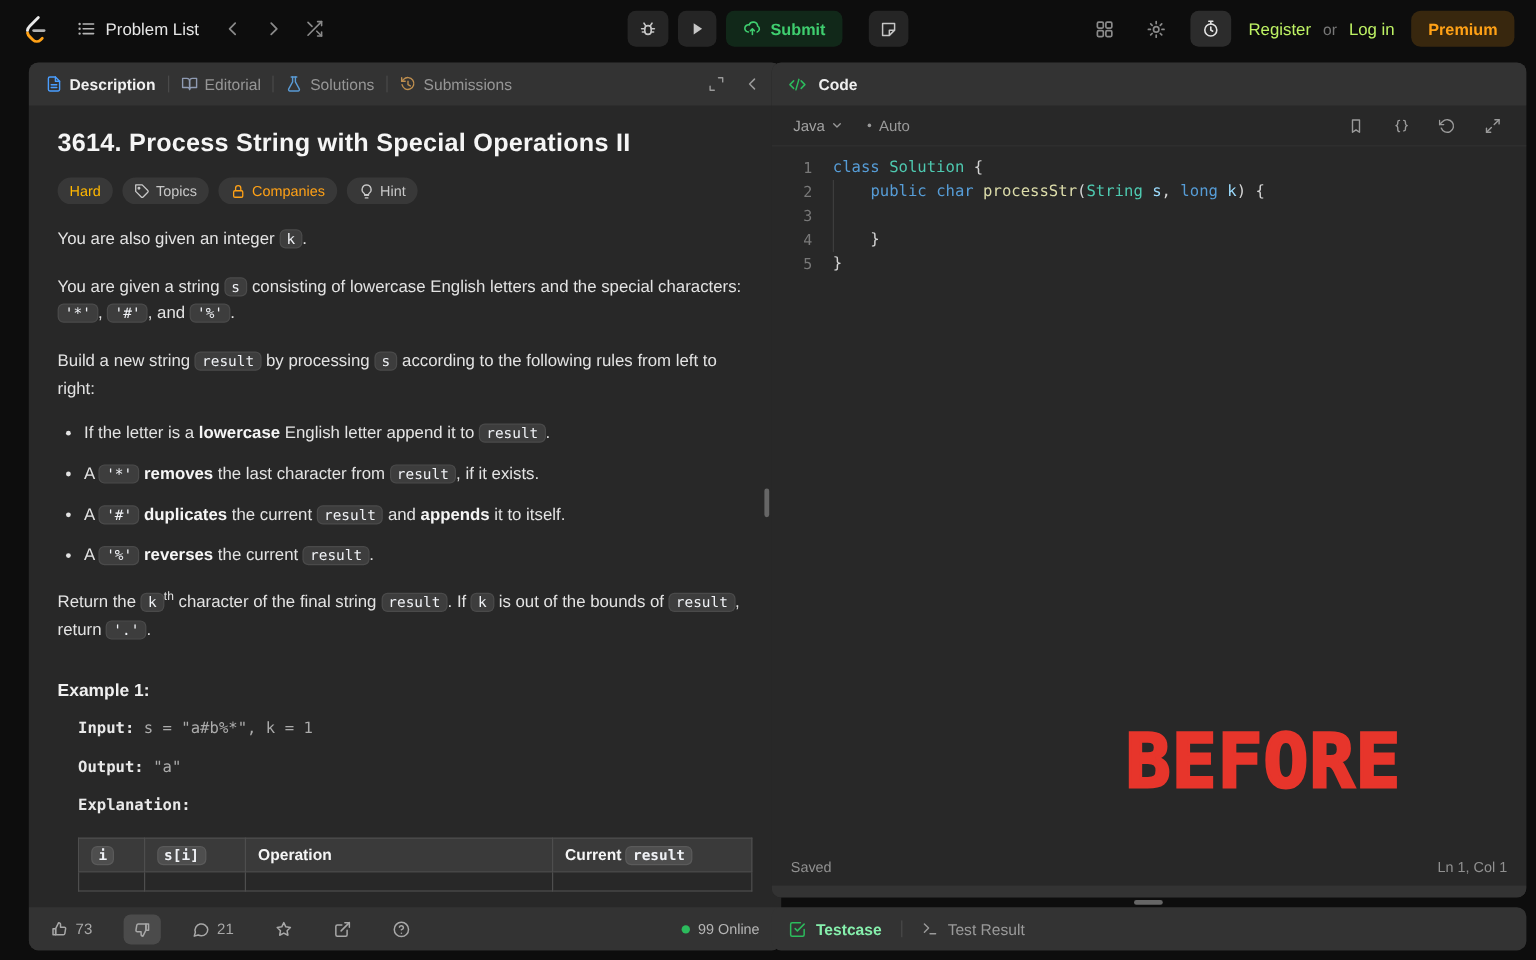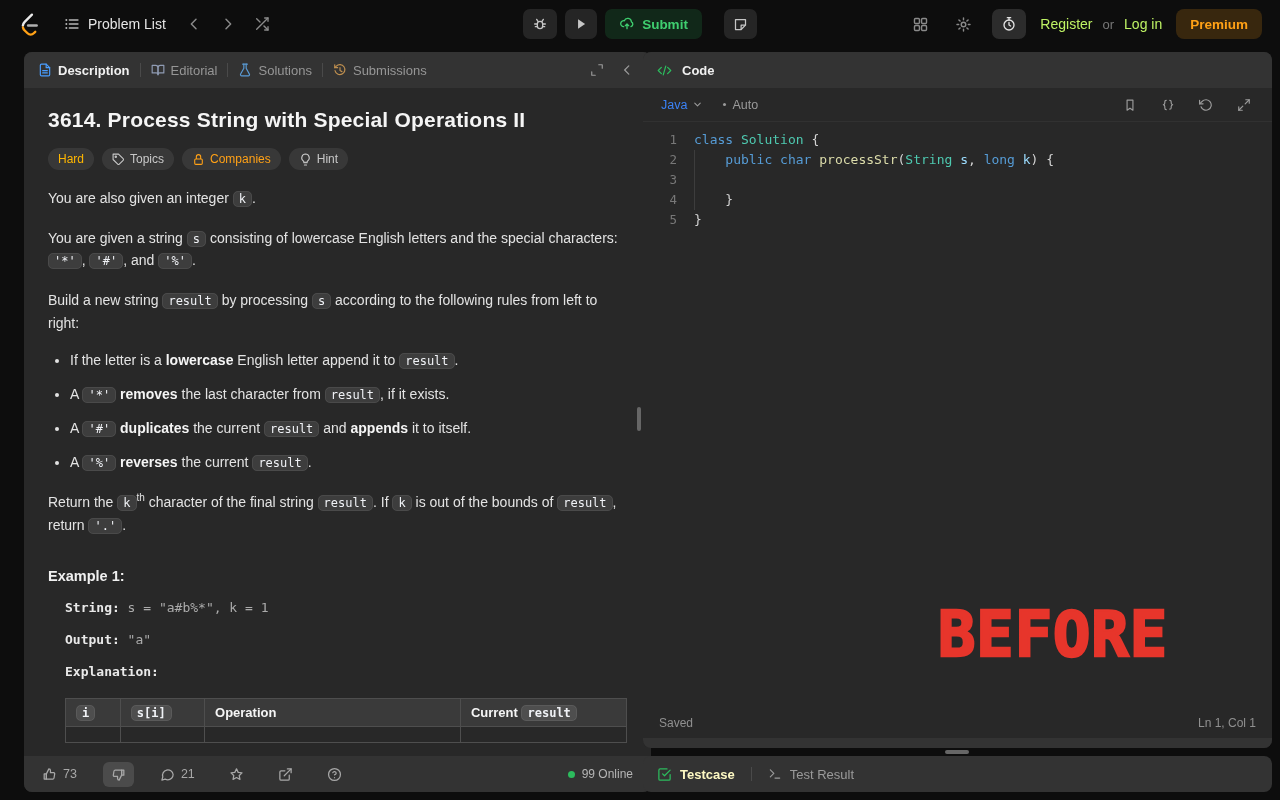--- a/index.html
+++ b/index.html
@@ -60,40 +60,40 @@
   .desc-footer{height:36px;background:#333;display:flex;align-items:center;padding:0 10px;gap:18px;flex-shrink:0;}
   .foot-btn{display:flex;align-items:center;gap:6px;padding:5px 8px;border-radius:6px;color:#a8a8a8;background:none;border:none;font-size:12.5px;font-family:inherit;}
   .foot-btn.boxed{background:rgba(255,255,255,.12);}
   .online{margin-left:auto;display:flex;align-items:center;gap:7px;color:#b5b5b5;font-size:12px;padding-right:8px;}
   .online-dot{width:7px;height:7px;border-radius:50%;background:#2cbb5d;}
 
   
   .code-panel{position:absolute;left:643px;top:52px;width:629px;height:696px;background:#282828;border-radius:8px;display:flex;flex-direction:column;overflow:hidden;}
   .code-head-label{font-size:13px;font-weight:600;color:#f0f0f0;}
   .code-toolbar{height:34px;display:flex;align-items:center;padding:0 12px;gap:6px;flex-shrink:0;border-bottom:1px solid #313131;}
-  .lang-select{display:flex;align-items:center;gap:5px;color:#3b82f6;font-size:12.5px;padding:4px 6px;border-radius:5px;}
+  .lang-select{display:flex;align-items:center;gap:5px;color:#a3a3a3;font-size:12.5px;padding:4px 6px;border-radius:5px;}
   .auto-item{display:flex;align-items:center;gap:6px;color:#9a9a9a;font-size:12.5px;margin-left:8px;}
   .auto-dot{width:3px;height:3px;border-radius:50%;background:#9a9a9a;}
   .toolbar-right{margin-left:auto;display:flex;align-items:center;gap:18px;color:#9a9a9a;padding-right:6px;}
   .editor{flex:1;position:relative;padding-top:8px;font-family:"DejaVu Sans Mono",monospace;font-size:13px;}
   .code-line{display:flex;height:20px;line-height:20px;}
   .ln{width:34px;text-align:right;color:#787878;font-size:12.5px;flex-shrink:0;user-select:none;}
   .lc{white-space:pre;color:#d4d4d4;padding-left:17px;}
   .kw{color:#569cd6;}
   .ty{color:#4ec9b0;}
   .fn{color:#dcdcaa;}
   .vr{color:#9cdcfe;}
   .indent-guide{position:absolute;left:51px;top:28px;width:1px;height:60px;background:#3d3d3d;}
   .before-overlay{position:absolute;top:476px;right:104px;font-size:62px;font-weight:700;color:#e7352b;-webkit-text-stroke:2.5px #e7352b;letter-spacing:1px;}
   .status-row{height:30px;display:flex;align-items:center;justify-content:space-between;padding:0 16px;color:#909090;font-size:12px;flex-shrink:0;}
   .code-foot{height:10px;background:#333;flex-shrink:0;}
 
   
   .testcase-panel{position:absolute;left:643px;top:756px;width:629px;height:36px;background:#333;border-radius:8px;display:flex;align-items:center;padding:0 14px;gap:8px;}
-  .tc-label{font-size:13px;font-weight:600;color:#fef9c3;}
+  .tc-label{font-size:13px;font-weight:600;color:#86efac;}
   .tc-divider{width:1px;height:14px;background:#4a4a4a;margin:0 8px;}
   .tr-label{font-size:13px;color:#9a9a9a;}
 
   
   .v-handle{position:absolute;left:637px;top:407px;width:4px;height:24px;background:#666;border-radius:2px;}
   .h-handle{position:absolute;left:945px;top:750px;width:24px;height:4px;background:#666;border-radius:2px;}
 </style>
 </head>
 <body>
 
@@ -315,21 +315,21 @@
       <li data-interactable="false"><span>A </span><code class="ic">'*'</code><span> </span><strong>removes</strong><span> the last character from </span><code class="ic">result</code><span>, if it exists.</span></li>
       <li data-interactable="false"><span>A </span><code class="ic">'#'</code><span> </span><strong>duplicates</strong><span> the current </span><code class="ic">result</code><span> and </span><strong>appends</strong><span> it to itself.</span></li>
       <li data-interactable="false"><span>A </span><code class="ic">'%'</code><span> </span><strong>reverses</strong><span> the current </span><code class="ic">result</code><span>.</span></li>
     </ul>
 
     <p class="para" data-interactable="false"><span>Return the </span><code class="ic">k</code><sup>th</sup><span> character of the final string </span><code class="ic">result</code><span>. If </span><code class="ic">k</code><span> is out of the bounds of </span><code class="ic">result</code><span>, return </span><code class="ic">'.'</code><span>.</span></p>
 
     <div class="example-heading" data-interactable="false">Example 1:</div>
 
     <div class="example-block" data-interactable="false">
-      <div class="ex-line" data-interactable="false"><strong>String:</strong><span> s = "a#b%*", k = 1</span></div>
+      <div class="ex-line" data-interactable="false"><strong>Input:</strong><span> s = "a#b%*", k = 1</span></div>
       <div class="ex-line" data-interactable="false"><strong>Output:</strong><span> "a"</span></div>
       <div class="ex-line" data-interactable="false"><strong>Explanation:</strong></div>
       <table class="ex-table" data-interactable="false">
         <thead>
           <tr data-interactable="false">
             <th data-interactable="false"><code class="ic">i</code></th>
             <th data-interactable="false"><code class="ic">s[i]</code></th>
             <th data-interactable="false"><strong>Operation</strong></th>
             <th data-interactable="false"><strong>Current </strong><code class="ic">result</code></th>
           </tr>

